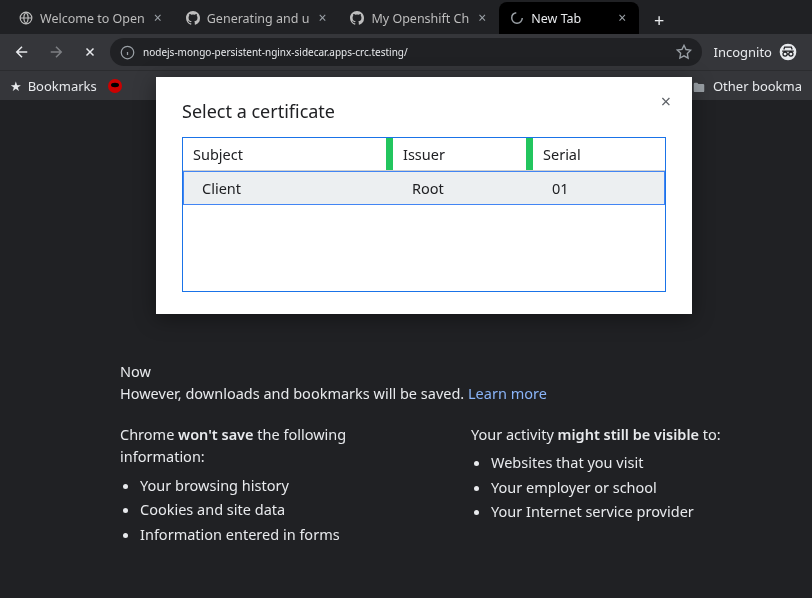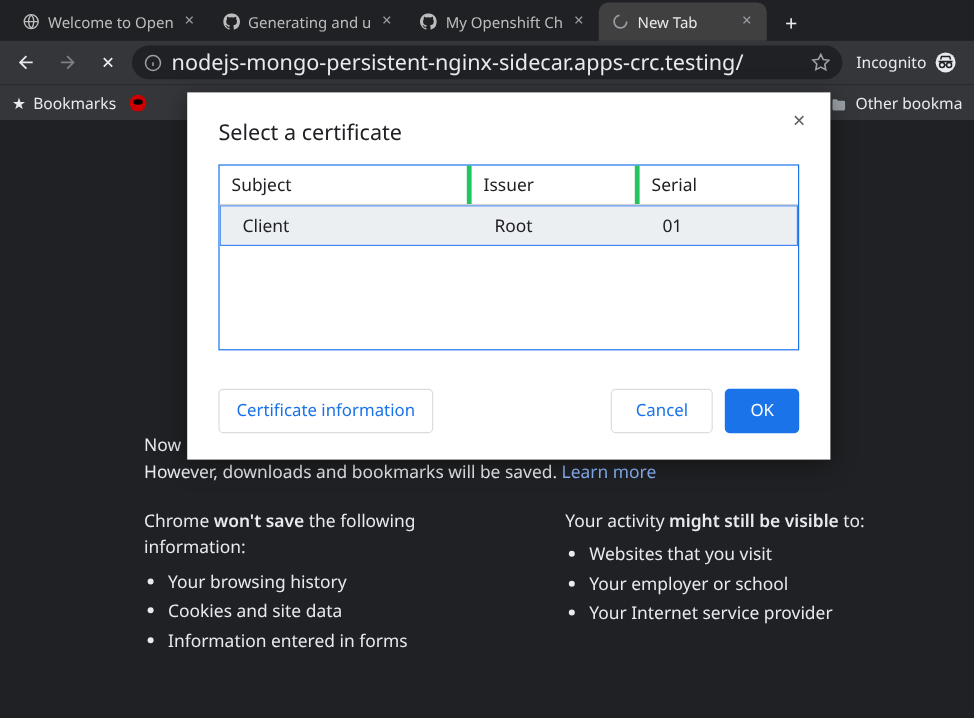--- a/index.html
+++ b/index.html
@@ -1,27 +1,27 @@
 <!DOCTYPE html>
 <html><head>
 <meta charset="utf-8">
 <style>
 *{margin:0;padding:0;box-sizing:border-box;font-family:system-ui,-apple-system,"Segoe UI",Roboto,sans-serif}
 body{background:#202124;width:812px;height:598px;overflow:hidden;position:relative;color:#e8eaed}
 .tabs{display:flex;background:#202124;height:34px;align-items:flex-end;padding-left:8px}
 .tab{display:flex;align-items:center;height:32px;padding:0 10px;font-size:12.5px;color:#bdbdbd;border-radius:8px 8px 0 0;max-width:180px;min-width:140px;position:relative;gap:6px}
-.tab.active{background:#404040;color:#e8eaed}
+.tab.active{background:#000000;color:#e8eaed}
 .tab .favicon{width:16px;height:16px;flex-shrink:0;display:flex;align-items:center;justify-content:center}
 .tab .title{white-space:nowrap;overflow:hidden;text-overflow:ellipsis;flex:1}
 .tab .close{width:14px;height:14px;color:#9aa0a6;font-size:14px;line-height:14px;text-align:center;flex-shrink:0}
 .newtab{width:28px;height:28px;display:flex;align-items:center;justify-content:center;color:#e8eaed;font-size:18px;margin-left:6px}
 .toolbar{display:flex;align-items:center;background:#35363a;height:36px;padding:0 8px;gap:6px}
 .navbtn{width:28px;height:28px;display:flex;align-items:center;justify-content:center;color:#9aa0a6;border-radius:50%}
 .navbtn.enabled{color:#e8eaed}
-.omnibox{flex:1;display:flex;align-items:center;background:#202124;border-radius:14px;height:28px;padding:0 10px;gap:8px;color:#e8eaed;font-size:18px}
+.omnibox{flex:1;display:flex;align-items:center;background:#202124;border-radius:14px;height:28px;padding:0 10px;gap:8px;color:#e8eaed;font-size:10px}
 .omnibox .icon{color:#9aa0a6}
 .star{color:#9aa0a6;margin-left:auto}
 .incognito{display:flex;align-items:center;gap:6px;color:#e8eaed;font-size:13px;padding:0 6px}
 .bookbar{display:flex;align-items:center;background:#35363a;height:30px;padding:0 10px;gap:10px;border-top:1px solid #2b2c2f;font-size:13px}
 .bookbar .bm{display:flex;align-items:center;gap:6px;color:#e8eaed}
 .bookbar .other{margin-left:auto;display:flex;align-items:flex-end;gap:6px;color:#e8eaed}
 .content{position:absolute;top:100px;left:0;right:0;bottom:0;padding:260px 40px 0 120px;color:#e8eaed;font-size:14.5px;line-height:1.55}
 .content p{margin-bottom:18px}
 .content a{color:#8ab4f8;text-decoration:none}
 .cols{display:flex;gap:50px}
@@ -29,21 +29,21 @@
 .col b{font-weight:600}
 .col ul{list-style:disc;padding-left:20px;margin-top:6px}
 .col li{margin-bottom:2px}
 
 .dialog{position:absolute;top:77px;left:156px;width:536px;background:#fff;color:#202124;box-shadow:0 4px 20px rgba(0,0,0,.4);padding:22px 26px}
 .dialog h2{font-size:18px;font-weight:400;margin-bottom:14px}
 .dialog .close{position:absolute;top:14px;right:16px;width:20px;height:20px;color:#5f6368;font-size:18px;line-height:20px;text-align:center;cursor:pointer}
 .dialog .msg{font-size:14.5px;line-height:1.55;margin-bottom:18px}
 .cert-table{border:1px solid #1a73e8;width:100%;font-size:14.5px}
 .cert-head{display:flex;border-bottom:1px solid #d0d0d0}
-.cert-head div{padding:6px 10px;border-right:4px solid #22c55e}
+.cert-head div{padding:6px 10px;border-right:7px solid #22c55e}
 .cert-head div:last-child{border-right:none}
 .cert-body{height:120px;overflow:auto}
 .cert-row{display:flex;background:#eceff1;border:1px solid #4285f4}
 .cert-row div{padding:6px 18px}
 .c1{width:210px}.c2{width:140px}.c3{flex:1}
 .dialog-actions{display:flex;margin-top:32px;align-items:center;gap:10px}
 .linkbtn{border:1px solid #dadce0;background:#fff;color:#1a73e8;font-size:14px;padding:8px 14px;border-radius:4px;cursor:pointer}
 .spacer{flex:1}
 .btn{border:1px solid #dadce0;background:#fff;color:#1a73e8;font-size:14px;padding:8px 20px;border-radius:4px;cursor:pointer}
 .btn.primary{background:#1a73e8;color:#fff;border-color:#1a73e8}
@@ -197,19 +197,13 @@
       <div class="c3">Serial</div>
     </div>
     <div class="cert-body">
       <div class="cert-row">
         <div class="c1">Client</div>
         <div class="c2">Root</div>
         <div class="c3">01</div>
       </div>
     </div>
   </div>
-  <div class="dialog-actions">
-    <button class="linkbtn">Certificate information</button>
-    <div class="spacer"></div>
-    <button class="btn">Cancel</button>
-    <button class="btn primary">OK</button>
-  </div>
 </div>
 
 </body></html>

